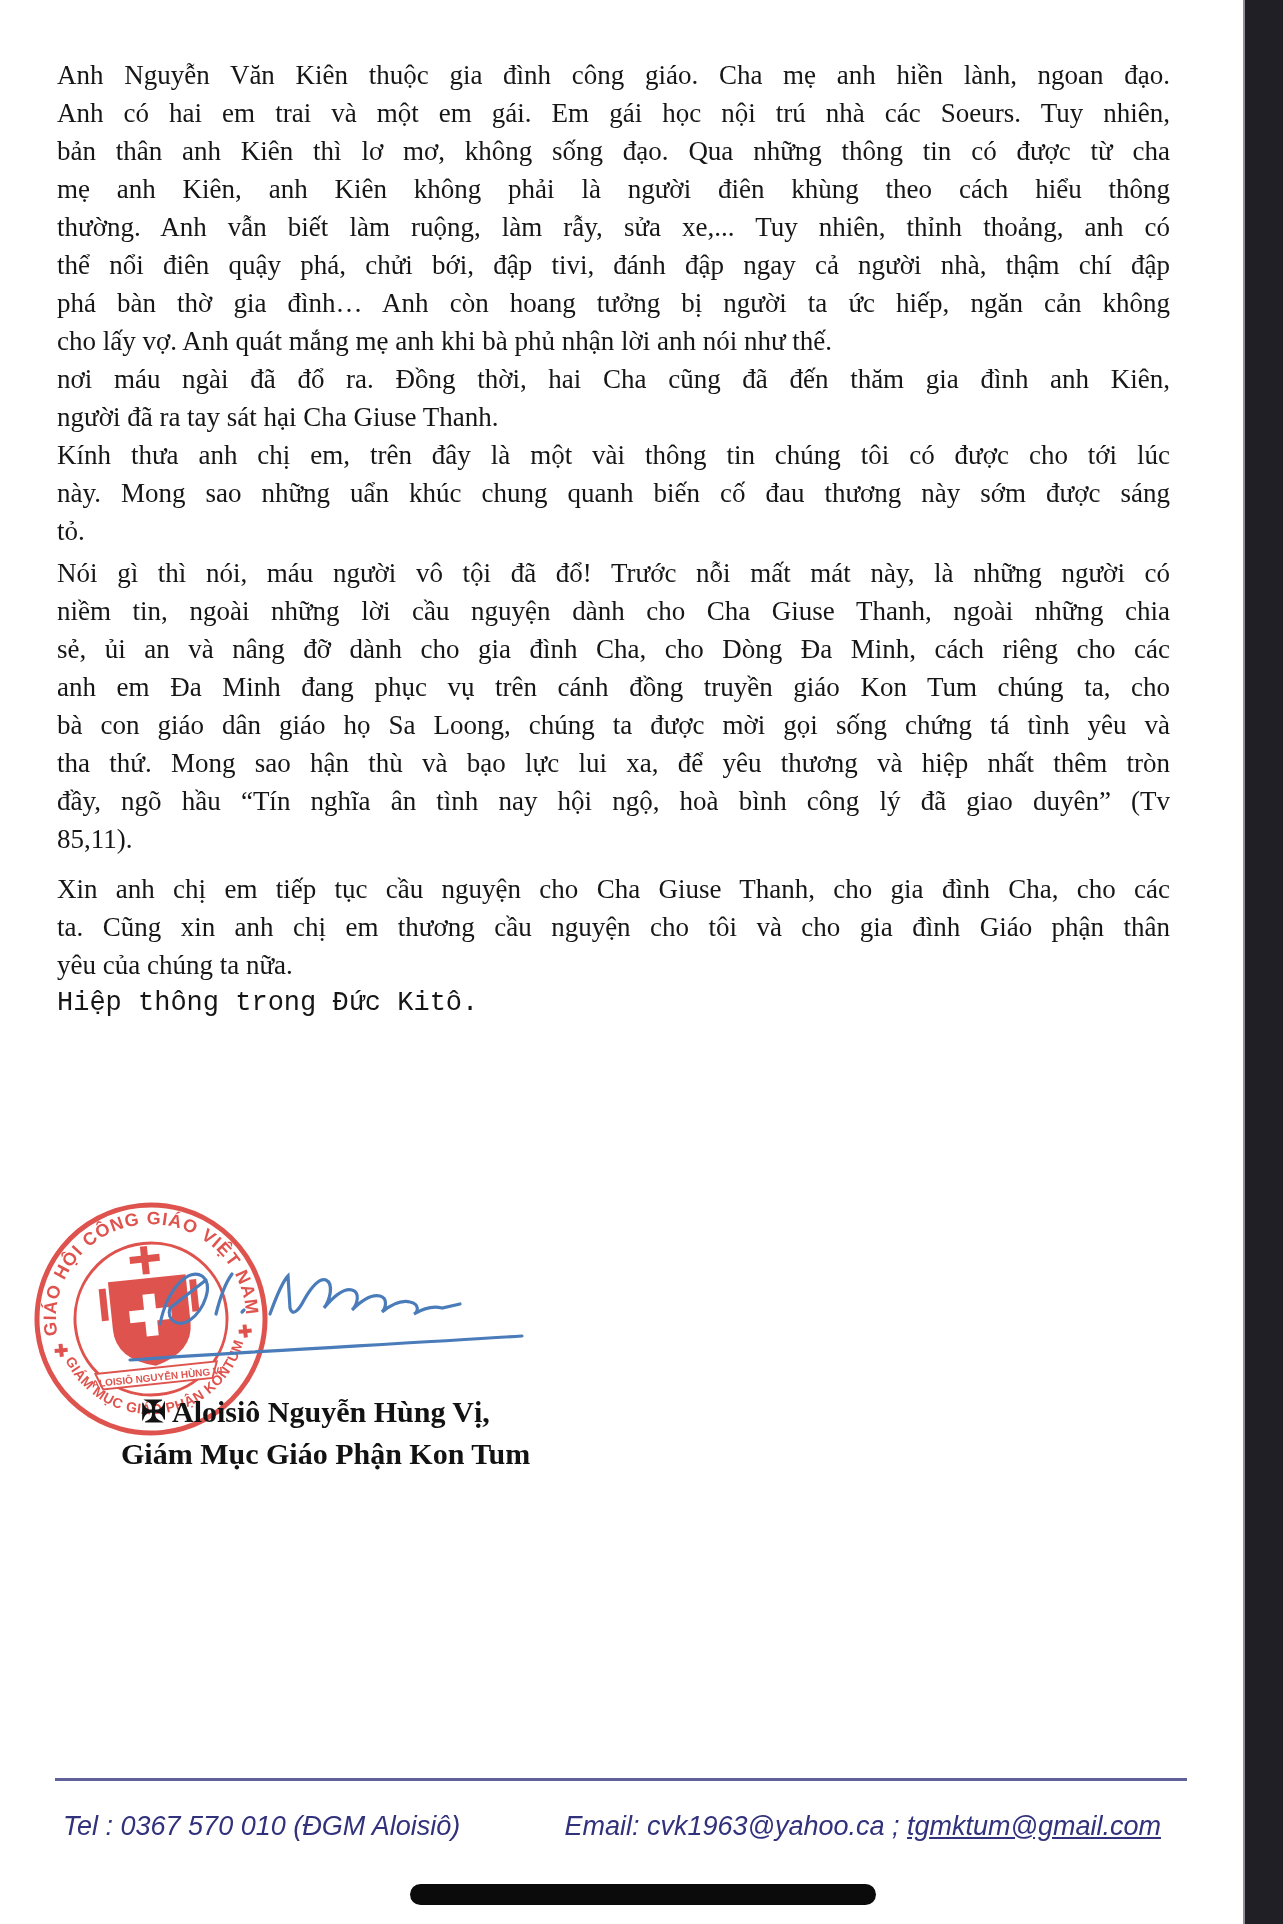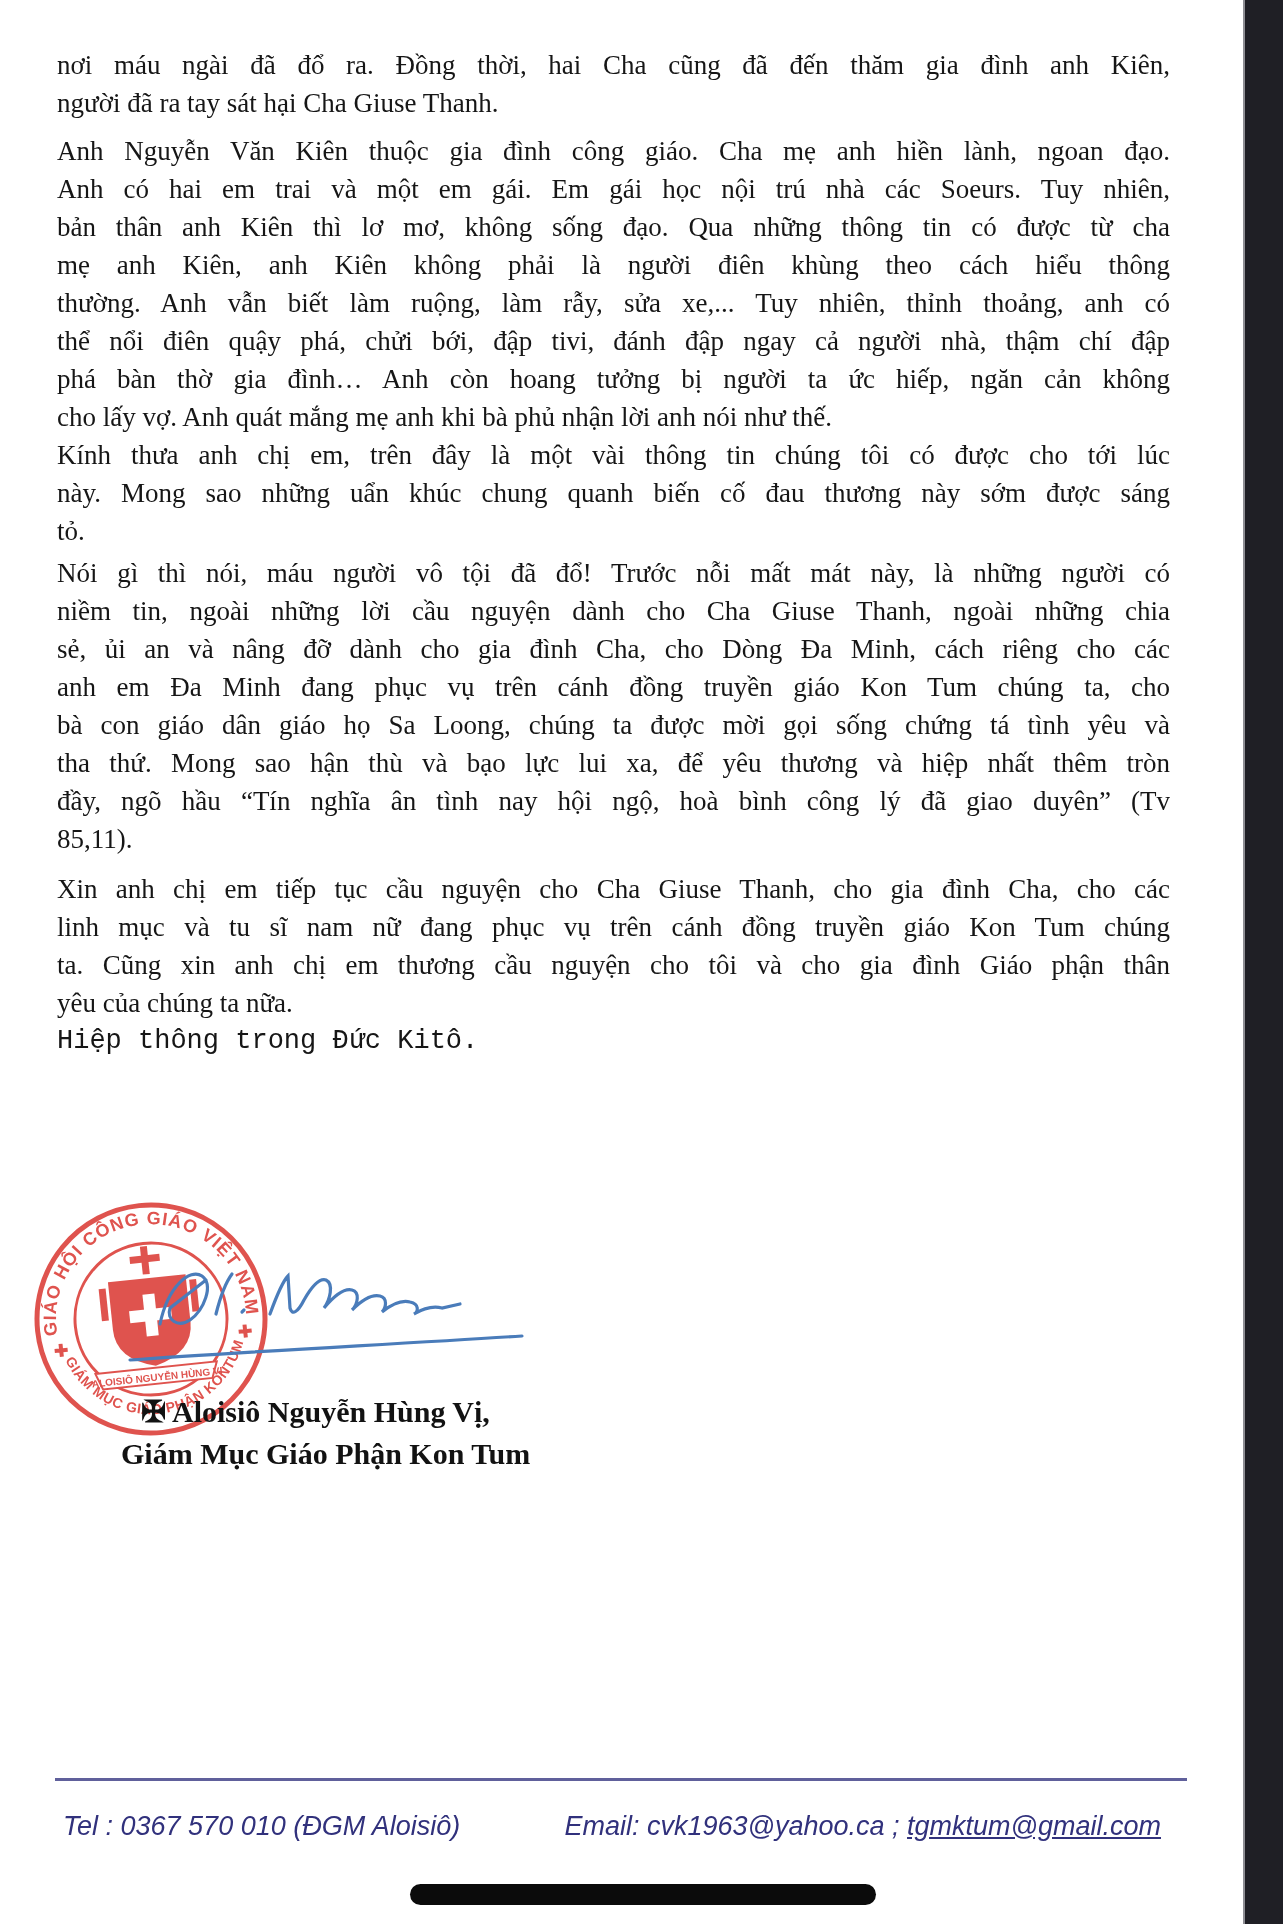--- a/index.html
+++ b/index.html
@@ -70,52 +70,51 @@
     background:#0b0b0b;border-radius:11px;
   }
 </style>
 </head>
 <body>
 
 <div class="screen">
 
   <div class="letter-body">
 
-  <div class="para" style="margin-top: 0px;">
-        <div class="line">nơi máu ngài đã đổ ra. Đồng thời, hai Cha cũng đã đến thăm gia đình anh Kiên,</div>
-        <div class="line last">người đã ra tay sát hại Cha Giuse Thanh.</div>
-      </div>
-      <div class="para" style="margin-top: 10px;">
+  <div class="para" style="margin-top: 10px;">
         <div class="line">Anh Nguyễn Văn Kiên thuộc gia đình công giáo. Cha mẹ anh hiền lành, ngoan đạo.</div>
         <div class="line">Anh có hai em trai và một em gái. Em gái học nội trú nhà các Soeurs. Tuy nhiên,</div>
         <div class="line">bản thân anh Kiên thì lơ mơ, không sống đạo. Qua những thông tin có được từ cha</div>
         <div class="line">mẹ anh Kiên, anh Kiên không phải là người điên khùng theo cách hiểu thông</div>
         <div class="line">thường. Anh vẫn biết làm ruộng, làm rẫy, sửa xe,... Tuy nhiên, thỉnh thoảng, anh có</div>
         <div class="line">thể nổi điên quậy phá, chửi bới, đập tivi, đánh đập ngay cả người nhà, thậm chí đập</div>
         <div class="line">phá bàn thờ gia đình… Anh còn hoang tưởng bị người ta ức hiếp, ngăn cản không</div>
         <div class="line last">cho lấy vợ. Anh quát mắng mẹ anh khi bà phủ nhận lời anh nói như thế.</div>
+      </div>
+      <div class="para" style="margin-top: 0px;">
+        <div class="line">nơi máu ngài đã đổ ra. Đồng thời, hai Cha cũng đã đến thăm gia đình anh Kiên,</div>
+        <div class="line last">người đã ra tay sát hại Cha Giuse Thanh.</div>
       </div>
       <div class="para" style="margin-top: 0px;">
         <div class="line">Kính thưa anh chị em, trên đây là một vài thông tin chúng tôi có được cho tới lúc</div>
         <div class="line">này. Mong sao những uẩn khúc chung quanh biến cố đau thương này sớm được sáng</div>
         <div class="line last">tỏ.</div>
       </div>
       <div class="para" style="margin-top: 4px;">
         <div class="line">Nói gì thì nói, máu người vô tội đã đổ! Trước nỗi mất mát này, là những người có</div>
         <div class="line">niềm tin, ngoài những lời cầu nguyện dành cho Cha Giuse Thanh, ngoài những chia</div>
         <div class="line">sẻ, ủi an và nâng đỡ dành cho gia đình Cha, cho Dòng Đa Minh, cách riêng cho các</div>
         <div class="line">anh em Đa Minh đang phục vụ trên cánh đồng truyền giáo Kon Tum chúng ta, cho</div>
         <div class="line">bà con giáo dân giáo họ Sa Loong, chúng ta được mời gọi sống chứng tá tình yêu và</div>
         <div class="line">tha thứ. Mong sao hận thù và bạo lực lui xa, để yêu thương và hiệp nhất thêm tròn</div>
         <div class="line">đầy, ngõ hầu “Tín nghĩa ân tình nay hội ngộ, hoà bình công lý đã giao duyên” (Tv</div>
         <div class="line last">85,11).</div>
       </div>
       <div class="para" style="margin-top: 12px;">
         <div class="line">Xin anh chị em tiếp tục cầu nguyện cho Cha Giuse Thanh, cho gia đình Cha, cho các</div>
-        <div class="line">linh mục và tu sĩ nam nữ đang phục vụ trên cánh đồng truyền giáo Kon Tum chúng</div>
         <div class="line">ta. Cũng xin anh chị em thương cầu nguyện cho tôi và cho gia đình Giáo phận thân</div>
         <div class="line last">yêu của chúng ta nữa.</div>
       </div>
       <div class="closing-line">Hiệp thông trong Đức Kitô.</div>
     </div>
   <div class="letter-body" style="top:46px;position:absolute;"></div>
 
   <svg class="seal" viewBox="0 0 238 238" xmlns="http://www.w3.org/2000/svg">
     <defs>
       <path id="arcTop" d="M 27.2,143.6 A 95,95 0 1 1 210.8,143.6" fill="none"></path>

